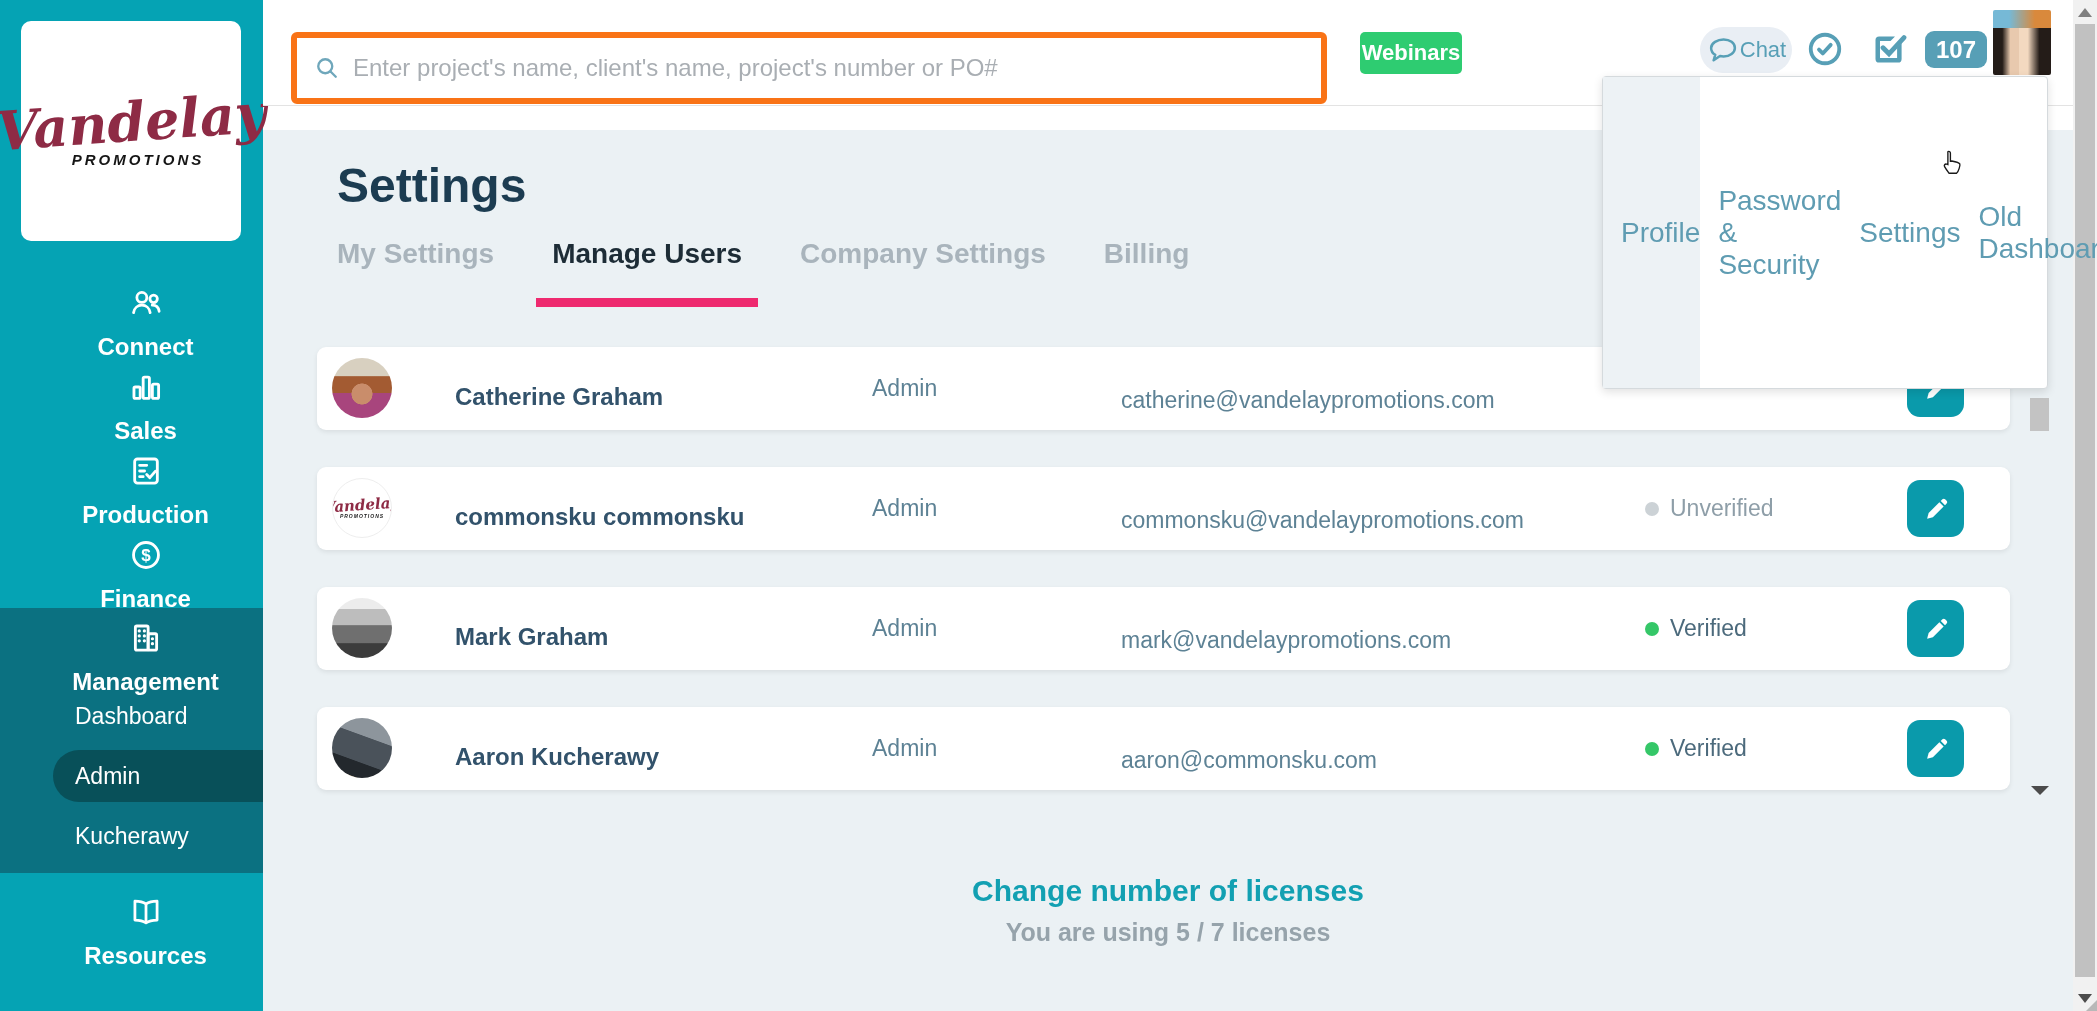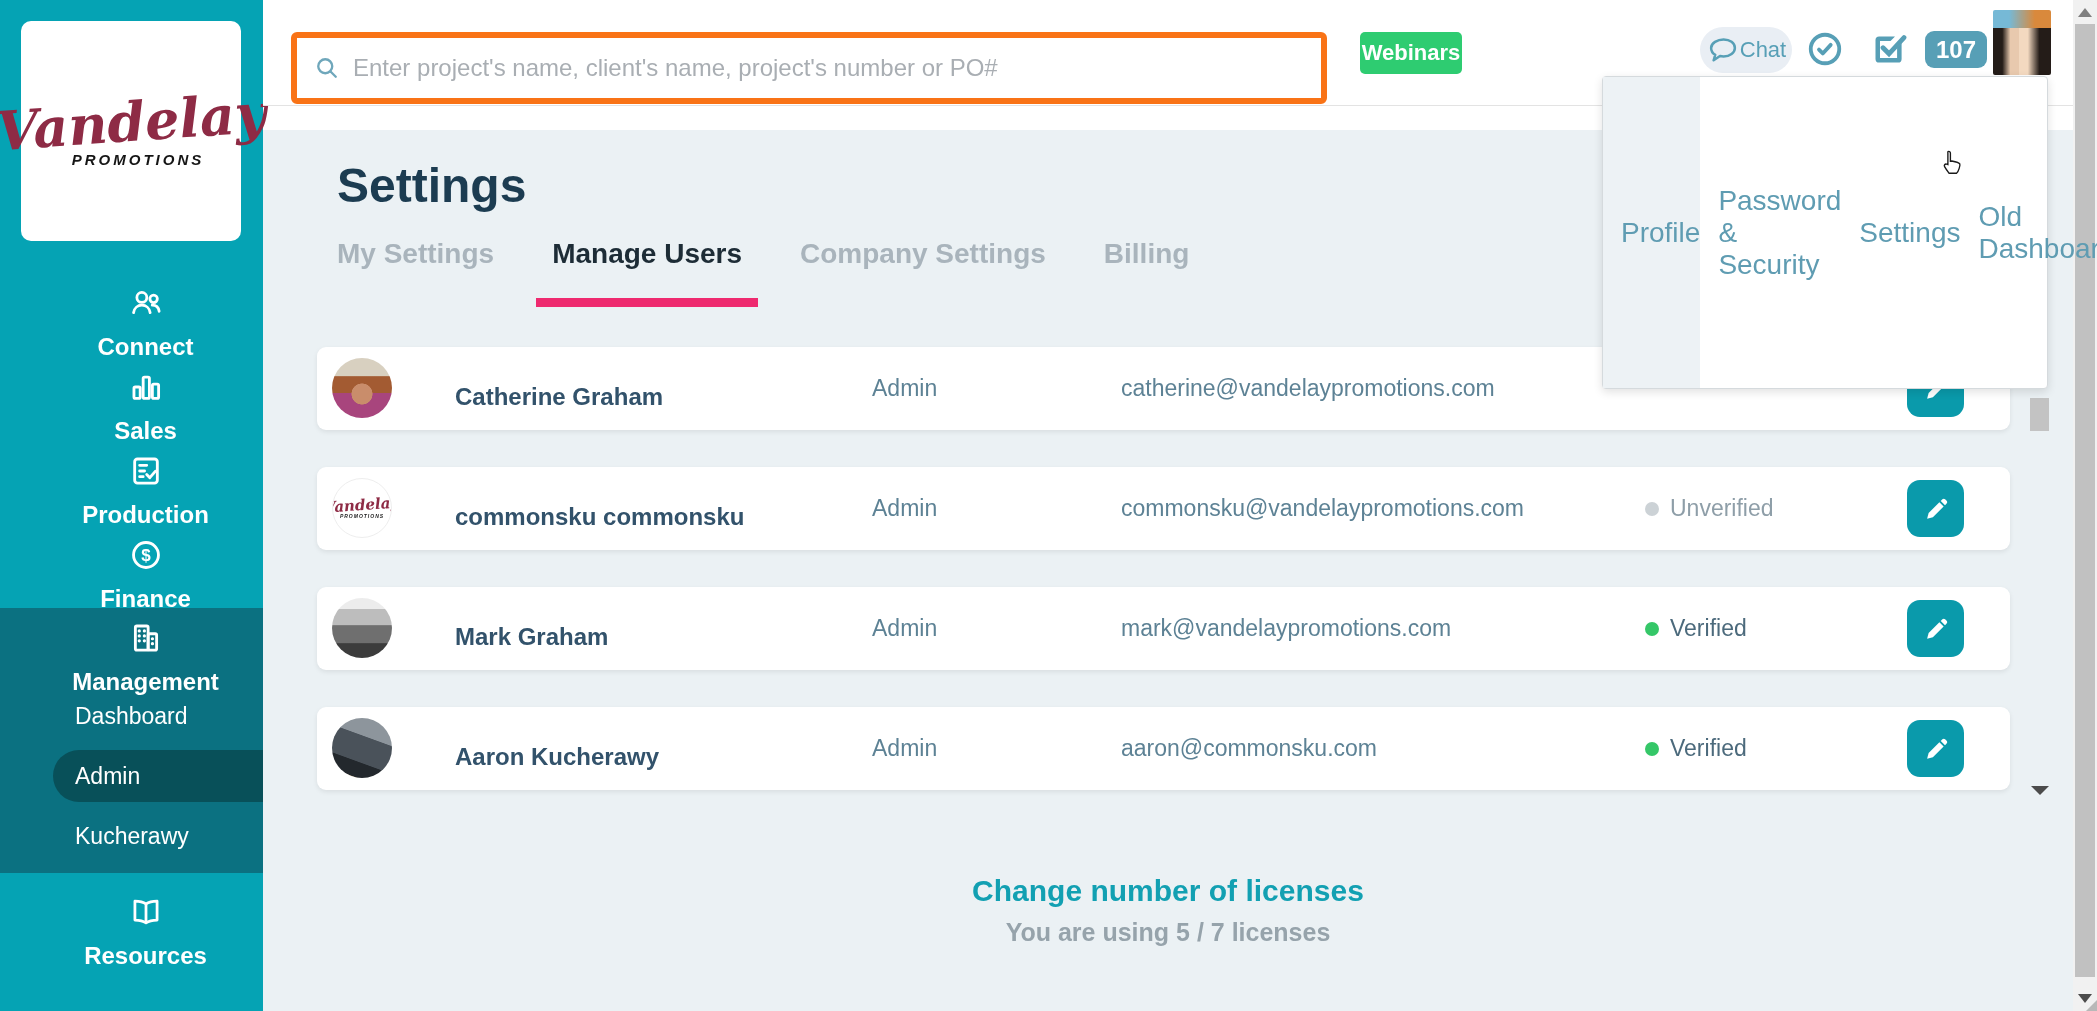--- a/index.html
+++ b/index.html
@@ -68,21 +68,21 @@
       linear-gradient(180deg,#d8d0c0 0 30%, #a35b32 31% 58%, #a8457d 59% 100%); }
   .av-vandelay-logo { background:#fff; border:1px solid #eee; }
   .mini-script { font-family:"DejaVu Serif", serif; font-style:italic; font-weight:bold; font-size:15px;
                  color:#8e2b45; transform:rotate(-4deg); line-height:1; }
   .mini-sub { font-size:5px; letter-spacing:1px; color:#222; font-style:italic; font-weight:bold; }
   .av-mark { background:linear-gradient(180deg,#ececec 0 18%, #bdbdbd 19% 45%, #6f6f6f 46% 75%, #3c3c3c 76%); }
   .av-aaron { background:linear-gradient(200deg,#8d959c 0 34%, #4a525a 35% 68%, #23282d 69% 88%, #9b8a6a 89%); }
   .u-name { position:absolute; left:138px; top:8px; height:83px; line-height:83px; font-size:24px;
             font-weight:bold; color:#32526b; }
   .u-role { position:absolute; left:555px; top:0; height:83px; line-height:83px; font-size:23px; color:#5d8295; }
-  .u-email { position:absolute; left:804px; top:0; height:83px; line-height:83px; font-size:23px; color:#5d8295; }
+  .u-email { position:absolute; left:804px; top:12px; height:83px; line-height:83px; font-size:23px; color:#5d8295; }
   .u-status { position:absolute; left:1328px; top:0; height:83px; display:flex; align-items:center; gap:11px; }
   .u-status .dot { width:14px; height:14px; border-radius:50%; background:#ccd2d6; }
   .u-status.verified .dot { background:#35c768; }
   .u-status.verified .st-label { color:#4c6a7c; font-size:23px; }
   .u-status.unverified .st-label { color:#8e9ea8; font-size:23px; }
   .edit-btn { position:absolute; left:1590px; top:13px; width:57px; height:57px; background:#0a9aab;
               border:none; border-radius:13px; cursor:pointer; display:flex; align-items:center;
               justify-content:center; }
 
   

